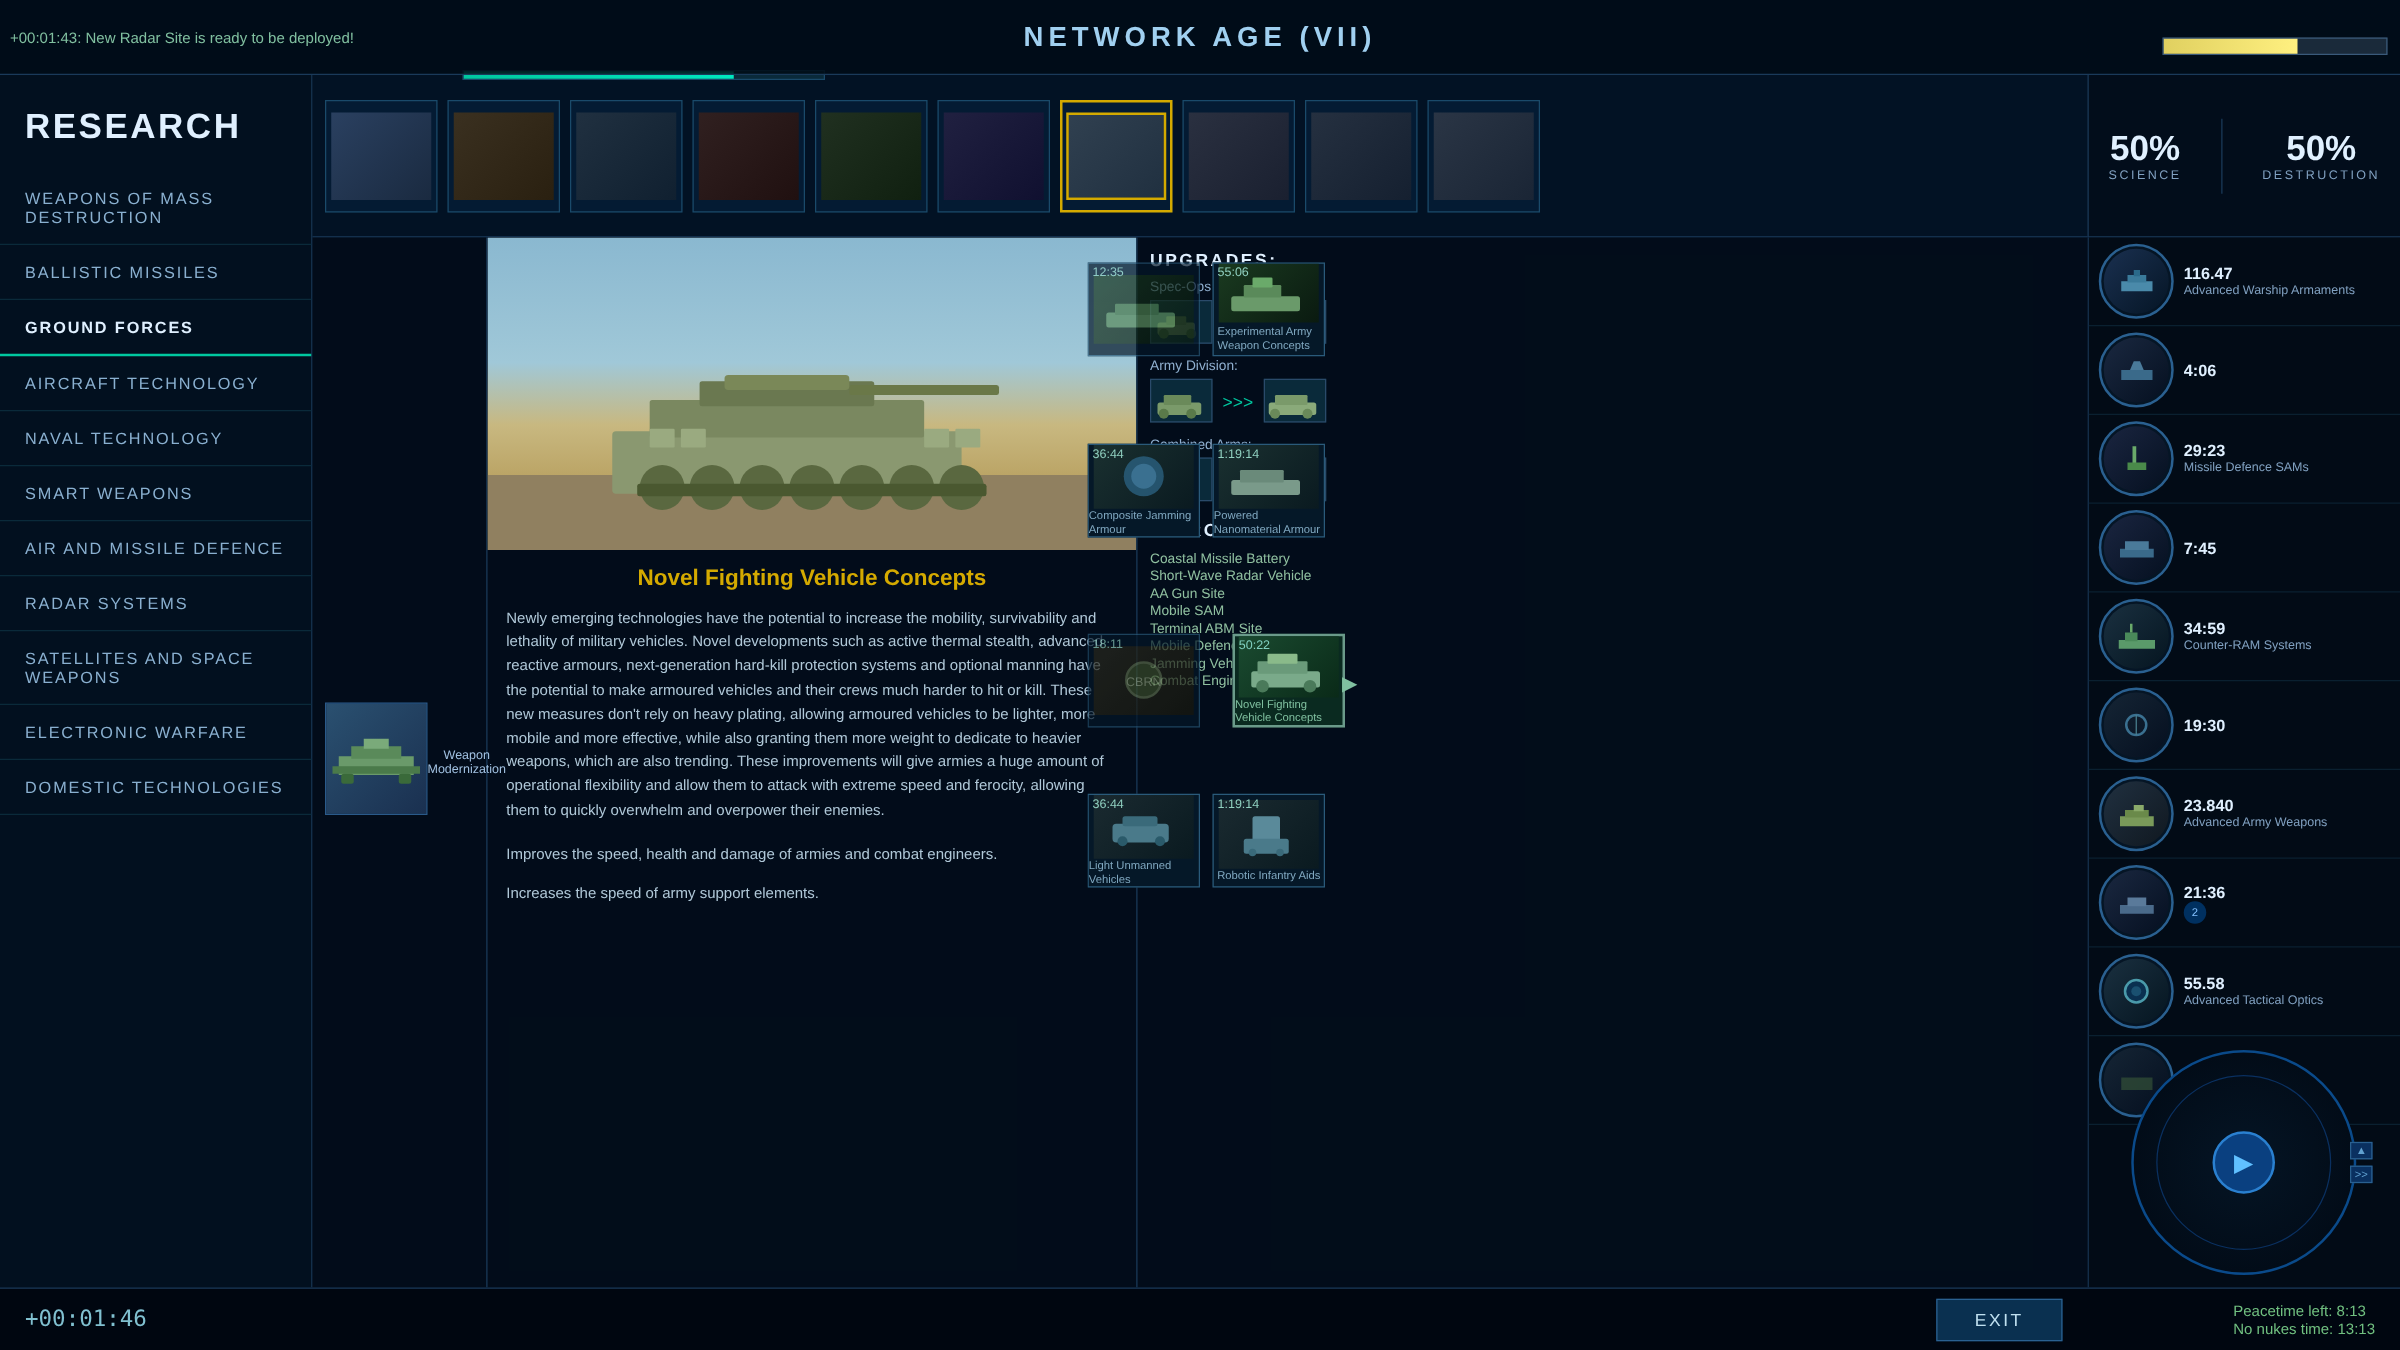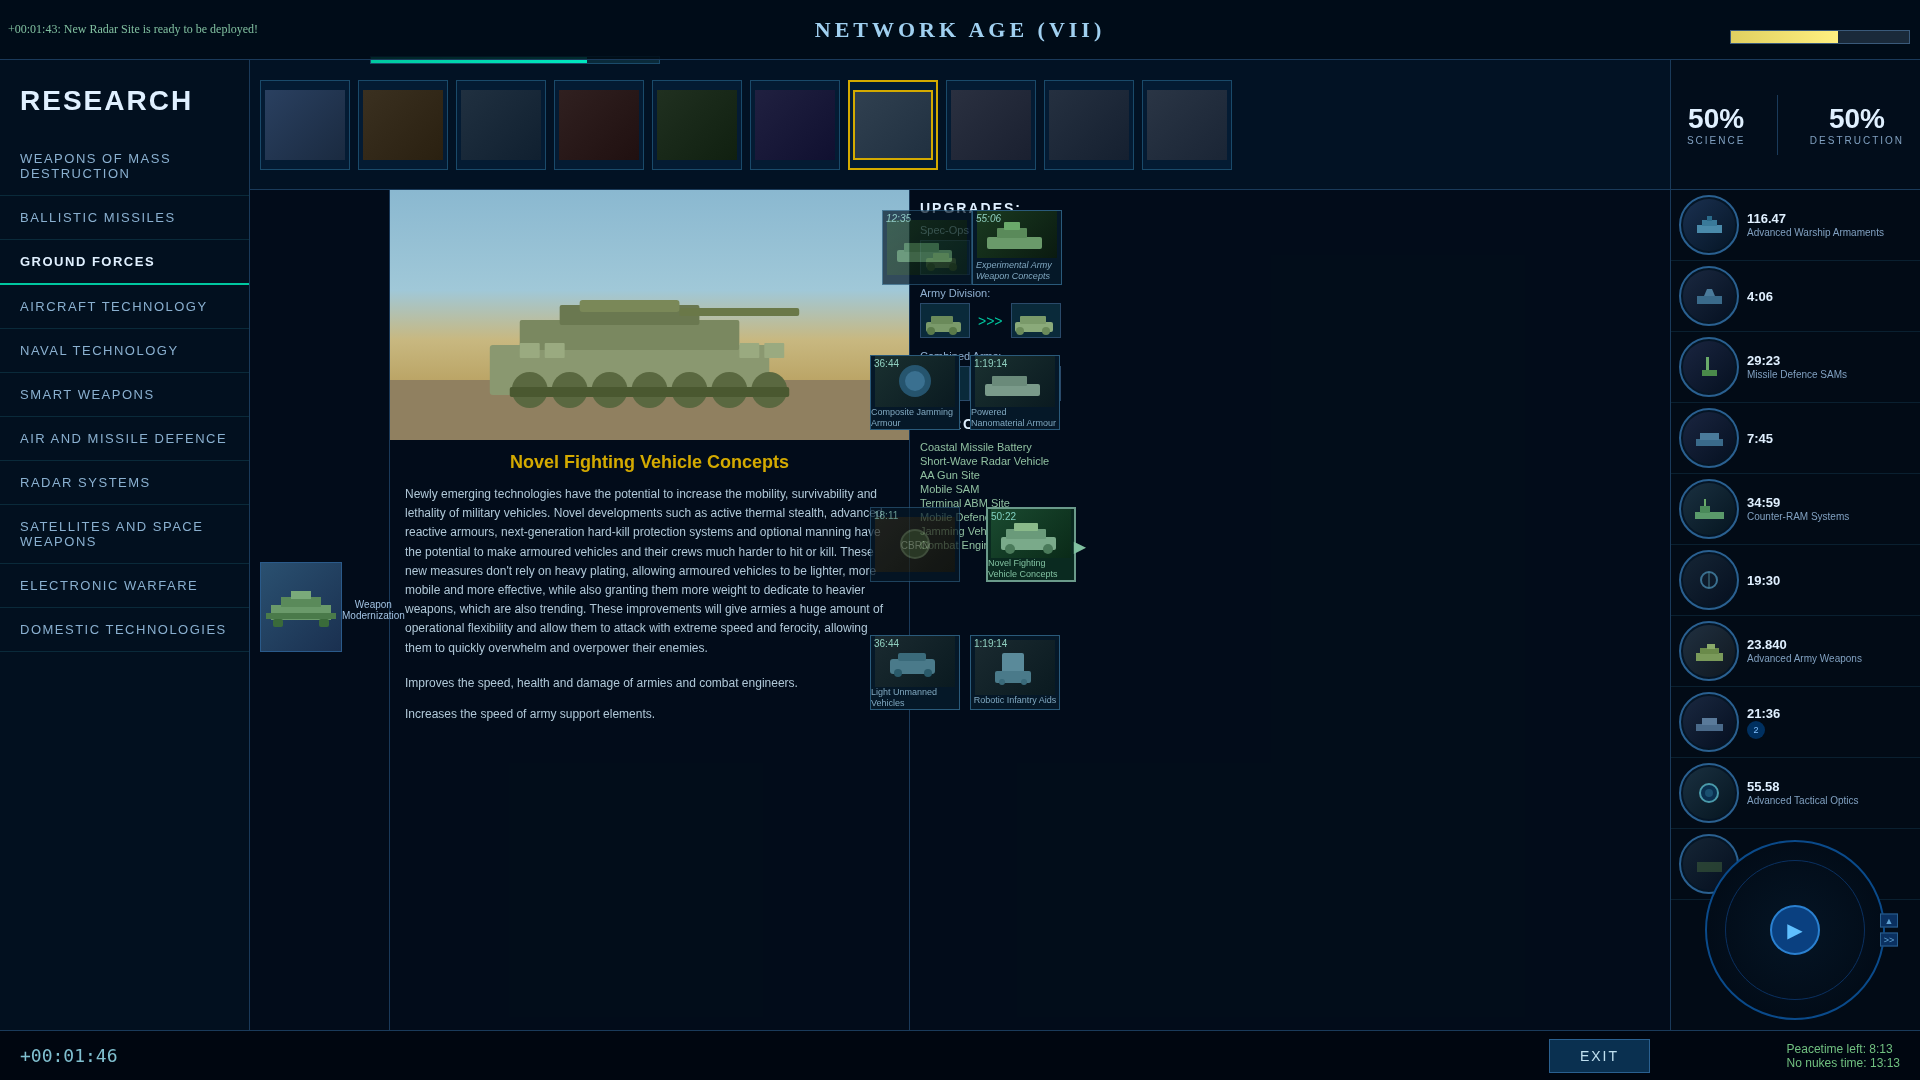--- a/index.html
+++ b/index.html
@@ -17,21 +17,20 @@
     #top-bar {
       position: absolute;
       top: 0; left: 0; right: 0;
       height: 60px;
       background: rgba(0,10,20,0.85);
       display: flex;
       align-items: center;
       justify-content: center;
       border-bottom: 1px solid #1a3a5a;
       z-index: 100;
-      font-family: Liberation Serif, serif;
     }
 
     
     #sidebar {
       position: absolute;
       top: 60px; left: 0;
       width: 250px;
       bottom: 50px;
       background: rgba(2,15,30,0.9);
       border-right: 1px solid #1a3a5a;
@@ -835,21 +834,21 @@
       <div class="improve-item">Terminal ABM Site</div>
       <div class="improve-item">Mobile Defence Laser</div>
       <div class="improve-item">Jamming Vehicle</div>
       <div class="improve-item">Combat Engineers</div>
     </div>
   </div>
 </div>
 
 <div id="center-nodes">
 
-  <div style="position:absolute;left:12px;top:20px;display:flex;font-style:italic;">
+  <div style="position:absolute;left:0;top:20px;display:flex;gap:10px;">
     <div class="center-node-box" style="opacity:0.7;">
       <div class="center-node-time">12:35</div>
       <div style="width:80px;height:55px;background:linear-gradient(135deg,#1a3a20,#0a1a10);display:flex;align-items:center;justify-content:center;">
         <svg width="70" height="45" viewBox="0 0 70 45">
             <rect x="5" y="25" width="55" height="12" fill="#5a8a5a" rx="2"></rect>
             <rect x="12" y="18" width="35" height="9" fill="#4a7a4a" rx="1"></rect>
           </svg>
       </div>
     </div>
     <div class="center-node-box">

